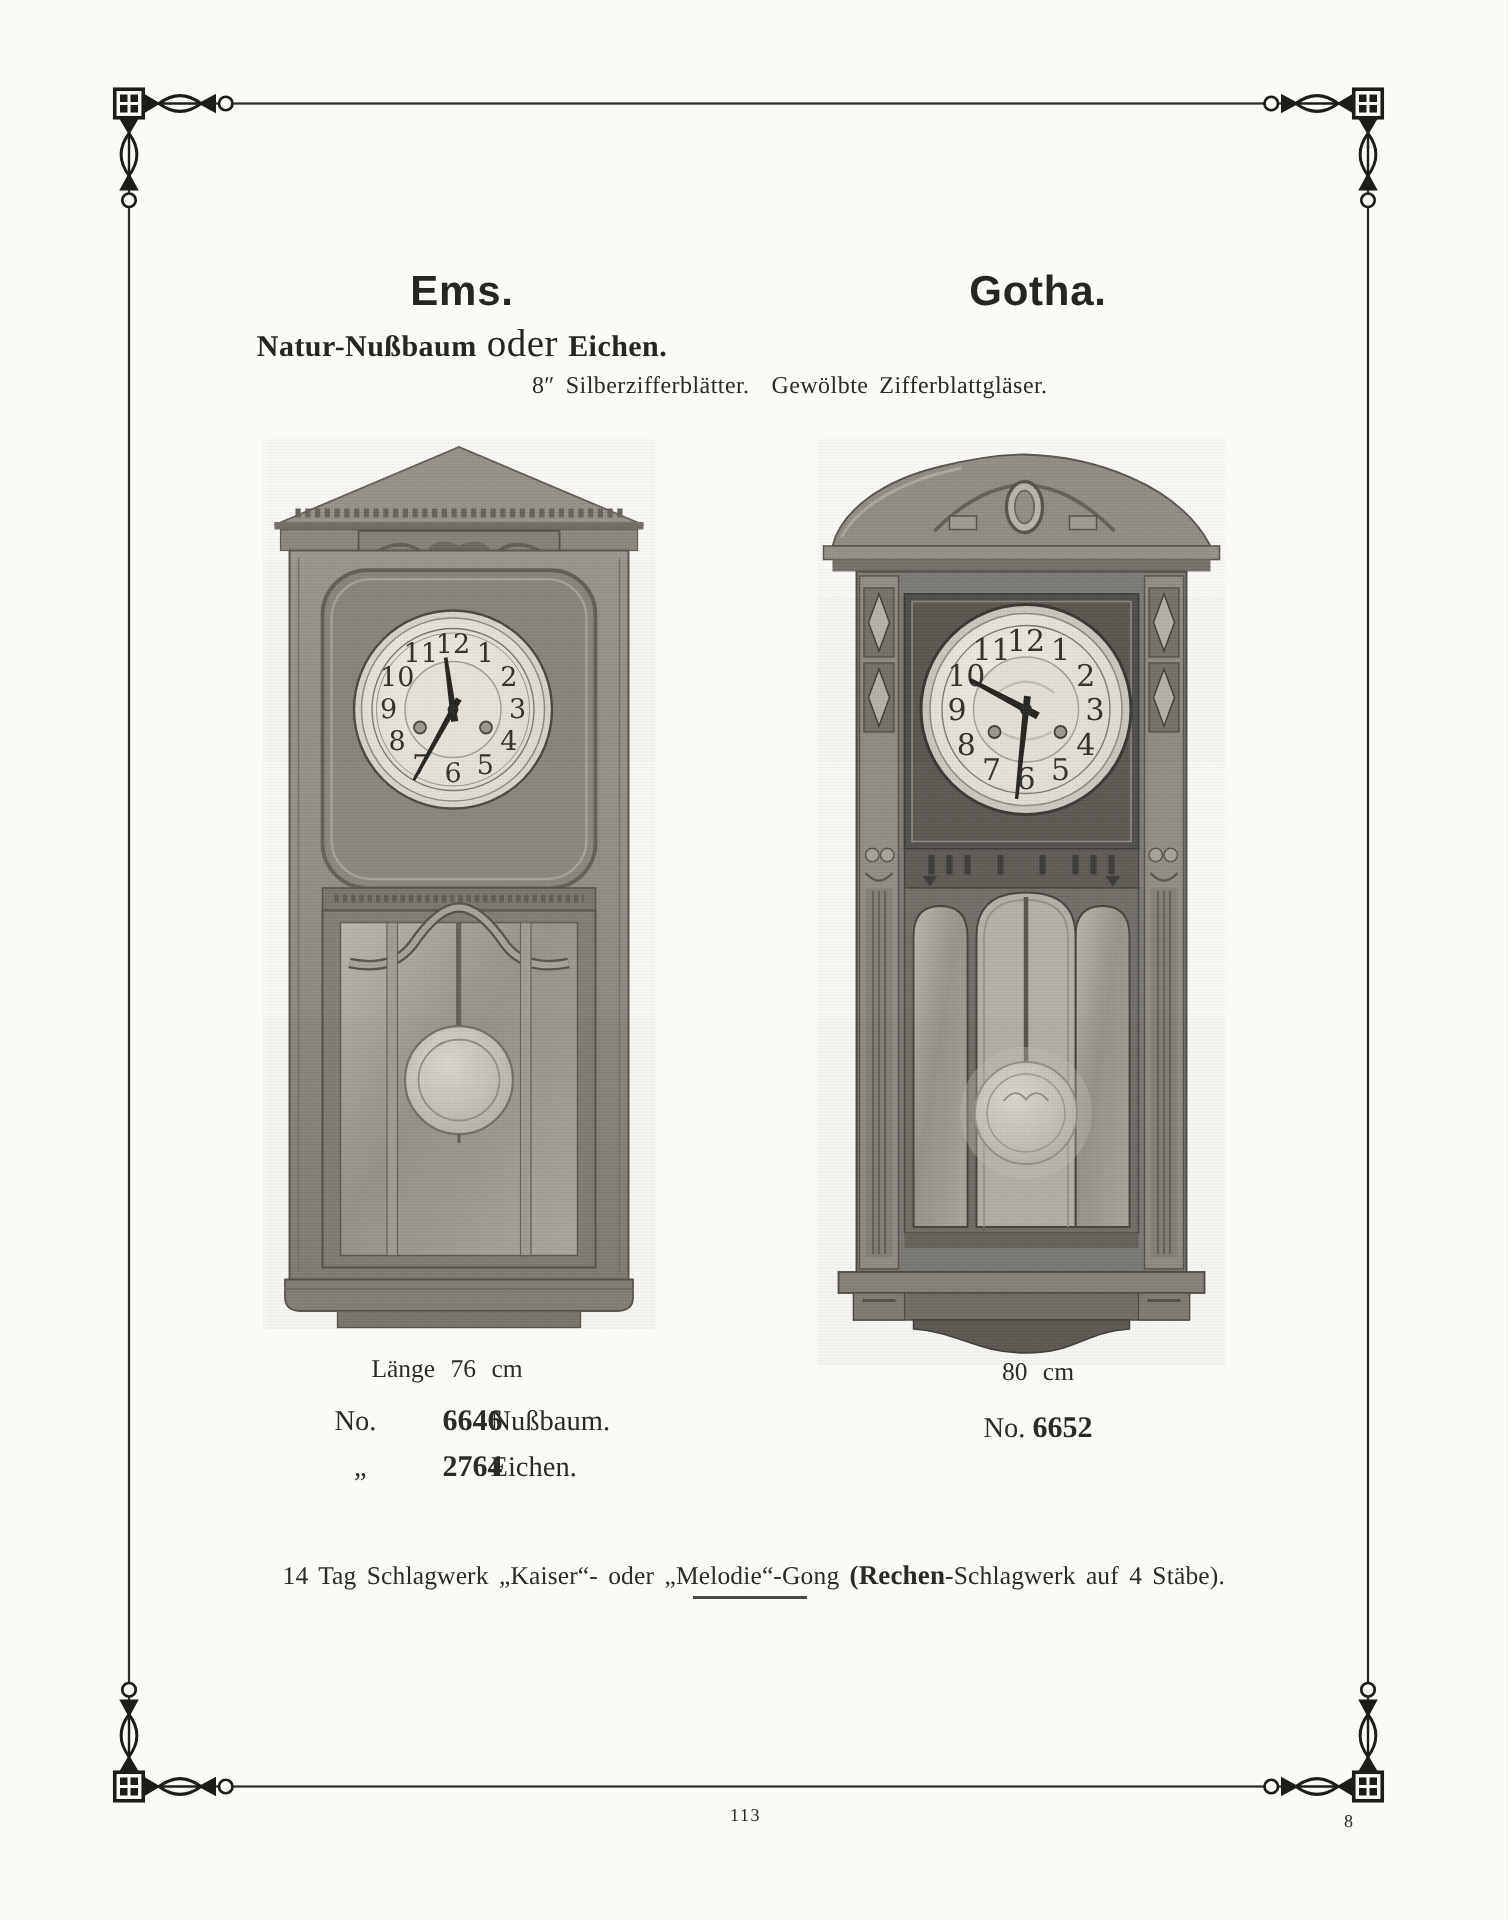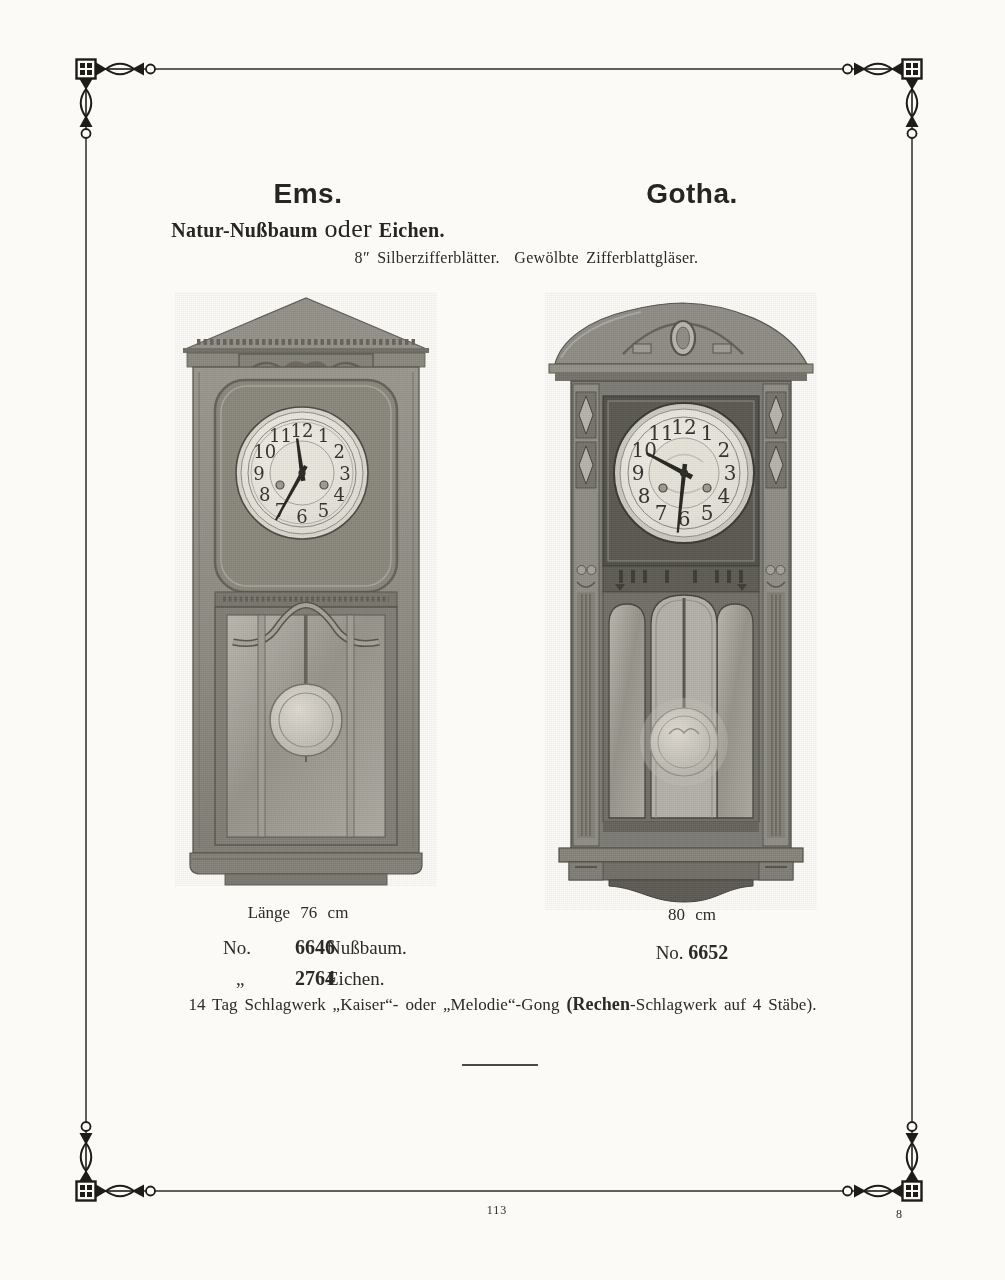--- a/index.html
+++ b/index.html
@@ -11,21 +11,21 @@
   .abs{position:absolute;}
   .ctr{text-align:center;}
   .title{font-family:"Liberation Sans", sans-serif; font-weight:bold; font-size:28px; letter-spacing:0.5px; color:#26251f;}
   .subtitle{font-weight:bold; font-size:20px; letter-spacing:0.3px; color:#26251f;}
   .subtitle .plain{font-weight:normal; font-size:26px;}
   .bodyline{font-size:16px; letter-spacing:0.3px; word-spacing:3px; white-space:pre;padding-left:24px;}
   .lenline{font-size:17px; word-spacing:6px;}
   .numrow{display:grid; grid-template-columns:40px 64px auto; align-items:baseline; font-size:19px; height:31px;}
   .numrow .num{font-weight:bold; font-size:20px;margin-left:32px;}
   .numrow .pfx2{padding-left:13px;}
-  .footline{font-size:17px; letter-spacing:0.1px; word-spacing:2.5px;}
+  .footline{font-size:17px; letter-spacing:0.1px; word-spacing:2.5px;margin-top:46px;}
   .footline b{font-size:18px;}
   .minirule{background:#4a4943; height:2px;}
   .pagenum{font-size:12px; letter-spacing:1px;}
   .sheetnum{font-size:12px;}
   .dial-num{font-family:"DejaVu Serif", serif; fill:#2b2a24;}
   svg text{user-select:none;}
   .photo-overlay{
     pointer-events:none;
     background:
       repeating-linear-gradient(0deg, rgba(110,110,104,0.05) 0 1px, rgba(255,255,255,0.05) 1px 2px),

